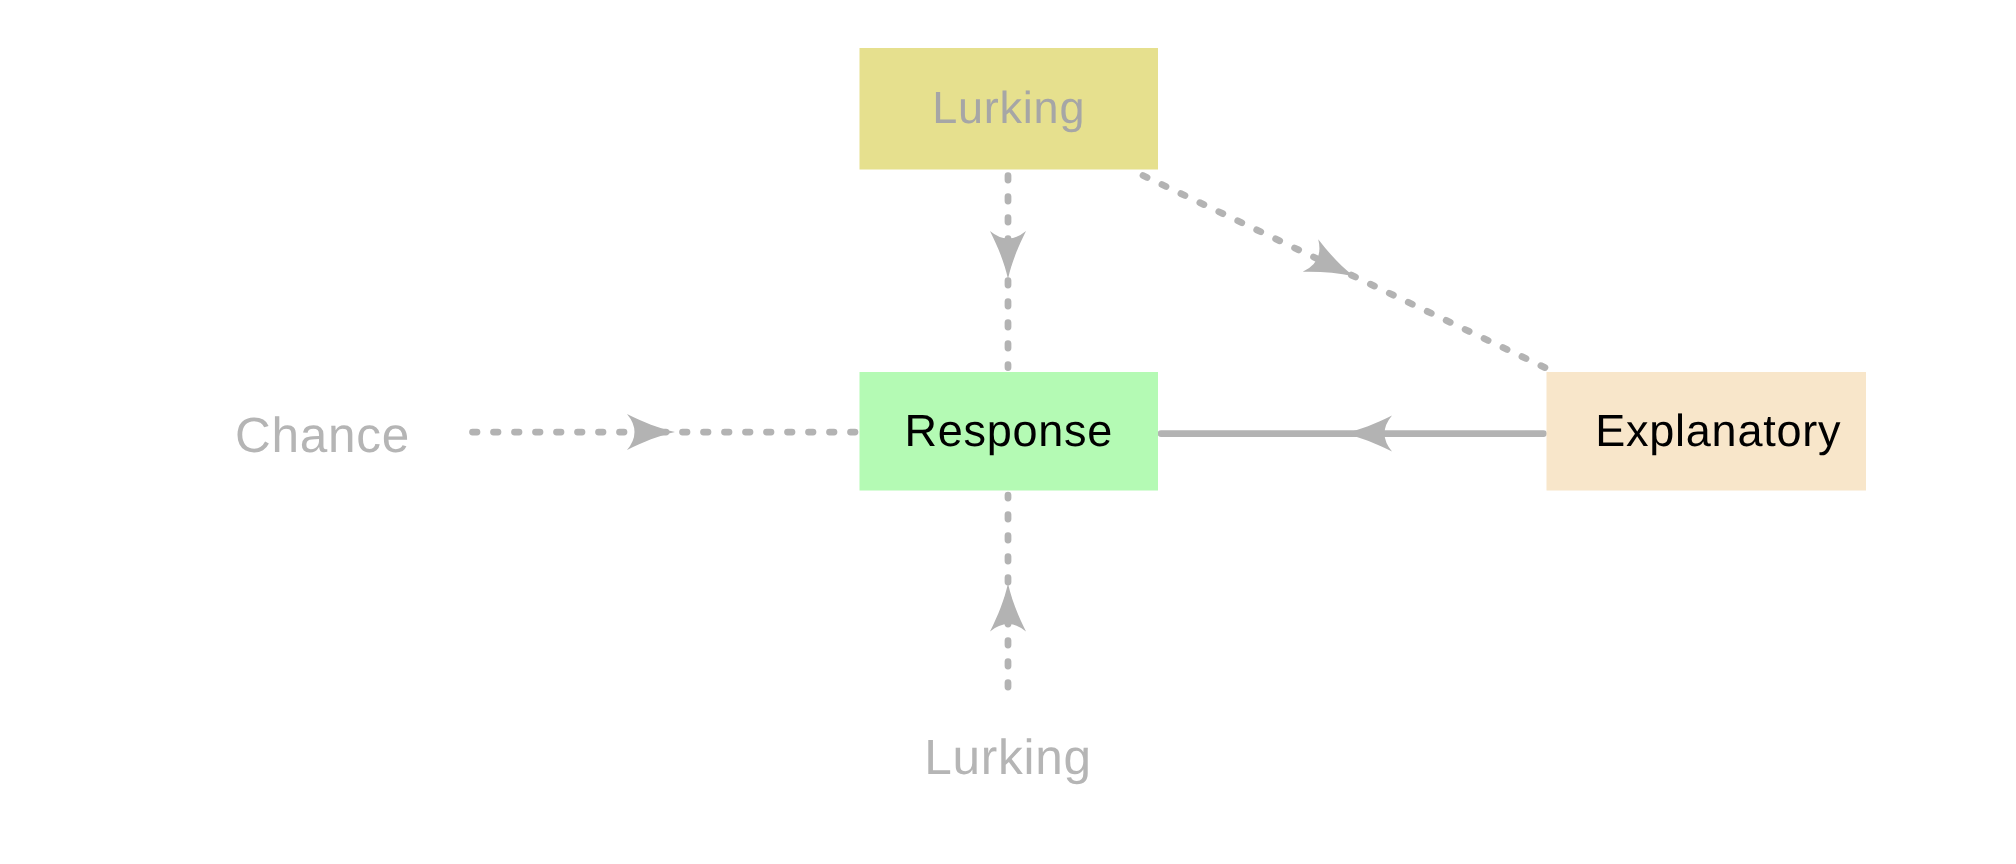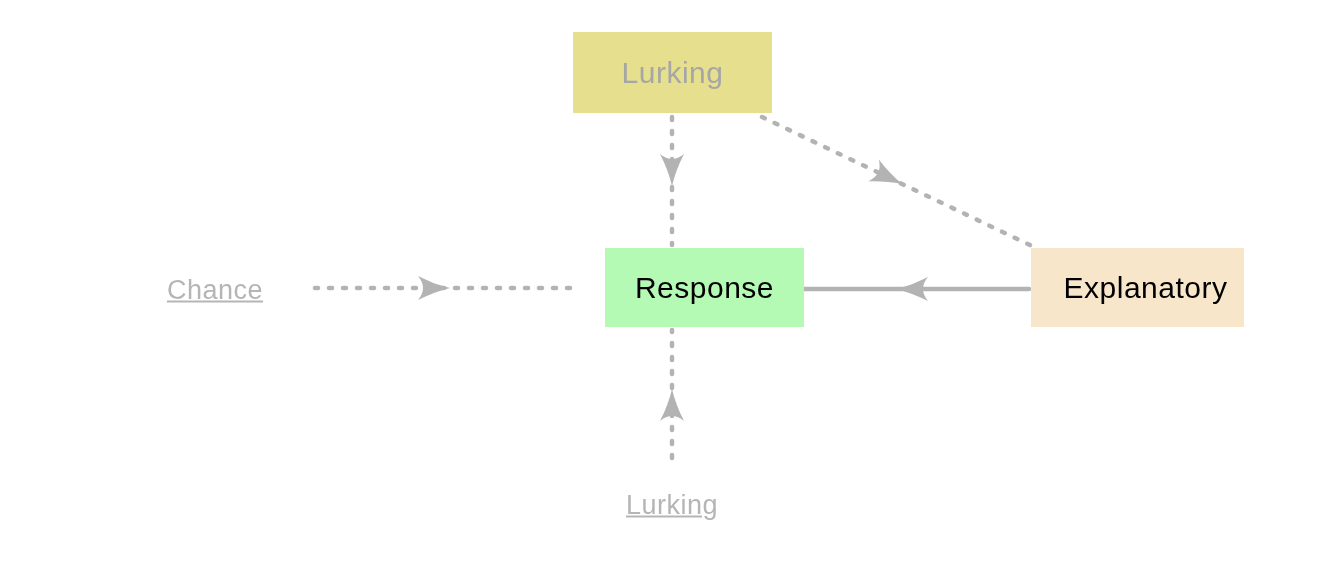--- a/index.html
+++ b/index.html
@@ -34,29 +34,28 @@
   .node {
     position: absolute;
     display: flex;
     align-items: center;
     justify-content: center;
     font-size: 30px;
     letter-spacing: 0.5px;
     white-space: nowrap;
   }
   .node-lurking     { left: 573px; top: 32px;  width: 199px; height: 81px; }
-  .node-response    { left: 573px; top: 248px; width: 199px; height: 79px; margin-left: 32px; }
+  .node-response    { left: 573px; top: 248px; width: 199px; height: 79px; }
   .node-explanatory { left: 1031px; top: 248px; width: 197px; height: 79px; }
   .float-label {
     position: absolute;
-    font-size: 27px;
+    font-size: 33px;
     letter-spacing: 0.5px;
     white-space: nowrap;
     transform: translate(-50%, -50%);
-    text-decoration: underline;
   }
   .label-chance { left: 215px; top: 290px; }
   .label-design { left: 672px; top: 505px; }
 </style>
 </head>
 <body>
 
 <div class="canvas">
 
   <svg class="edges-svg" viewBox="0 0 1344 576" xmlns="http://www.w3.org/2000/svg">

